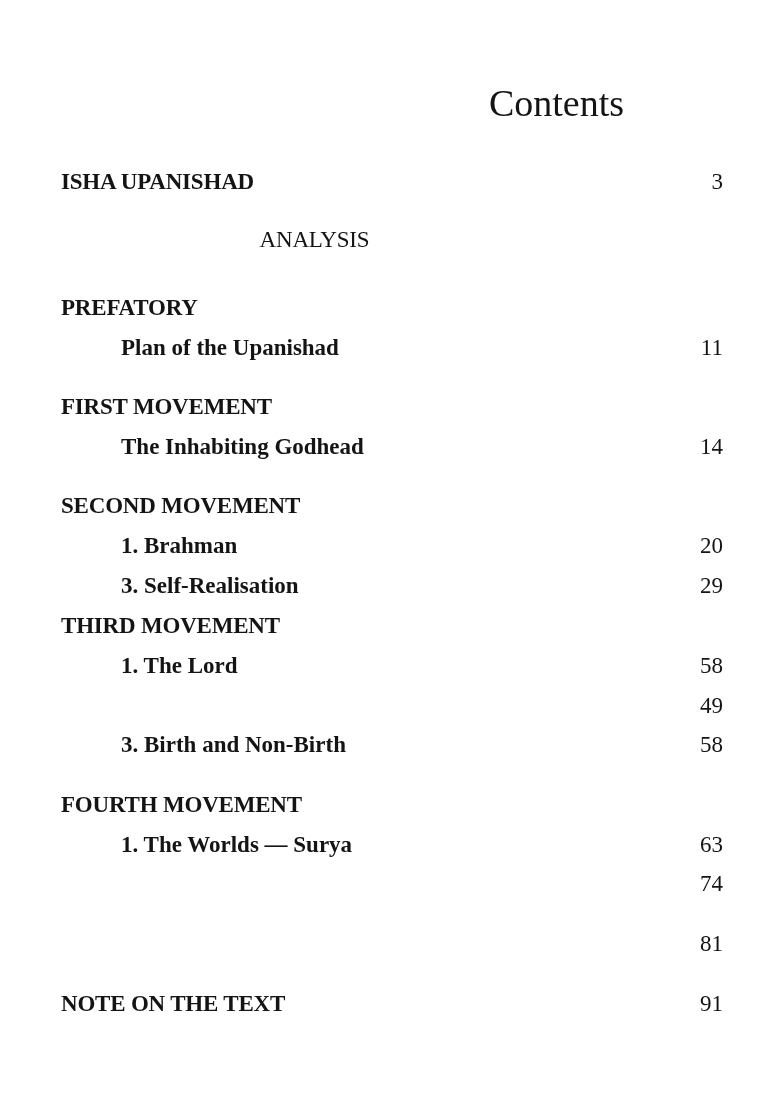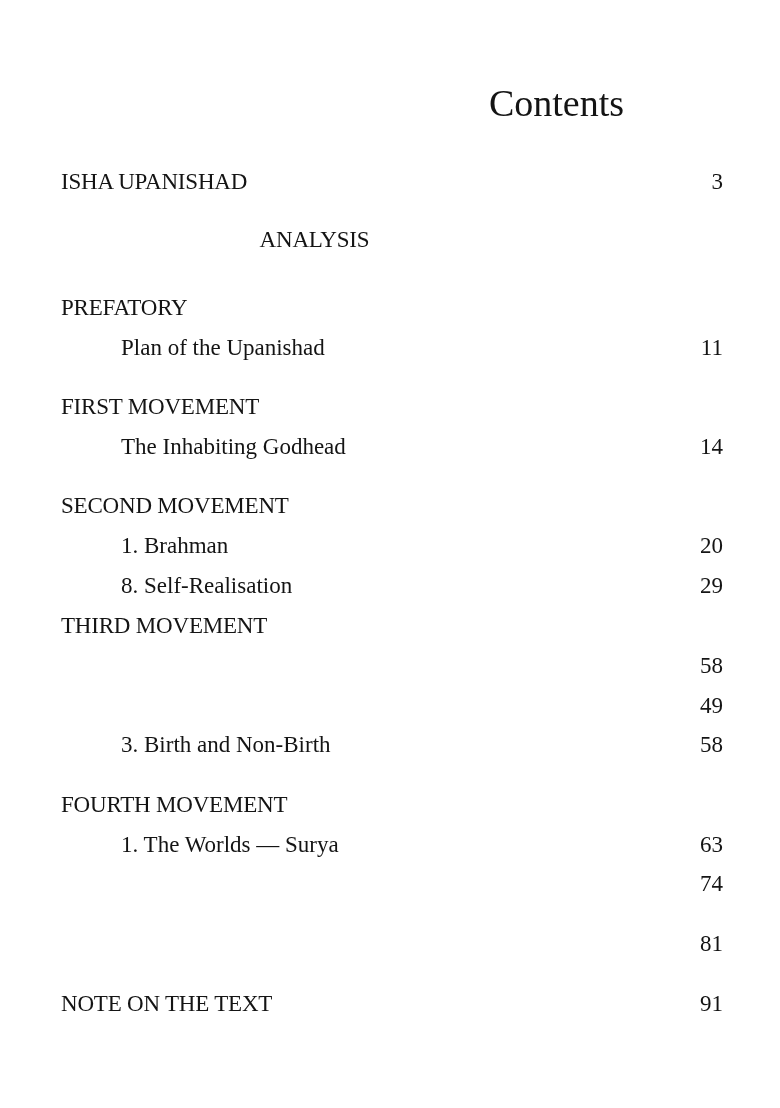--- a/index.html
+++ b/index.html
@@ -5,21 +5,21 @@
     html, body { margin: 0; padding: 0; background: #ffffff; }
     body {
       width: 780px; height: 1108px; position: relative; overflow: hidden;
       font-family: "Liberation Serif", "DejaVu Serif", serif; color: #141414;
     }
     .title {
       position: absolute; left: 0; width: 624px; top: 66px;
       text-align: right; font-size: 38px; line-height: 50px; margin-top: 12px;
     }
     .row { position: absolute; left: 0; width: 780px; height: 32px; font-size: 23px; line-height: 32px; }
-    .row .label { position: absolute; left: 61px; white-space: nowrap; }
+    .row .label { position: absolute; left: 61px; white-space: nowrap; font-weight: bold; }
     .row.sub .label { left: 121px; }
     .row .page { position: absolute; right: 57px; text-align: right; }
     .centered { position: absolute; left: 0; width: 629px; text-align: center; font-size: 23px; line-height: 32px; }
     .smcaps { letter-spacing: -0.2px; }
   </style>
 </head>
 <body>
 
 <div>
   <div class="title">Contents</div>
@@ -48,28 +48,29 @@
   </div>
 
   <div class="row" style="top:490px">
     <span class="label smcaps">SECOND MOVEMENT</span>
   </div>
   <div class="row sub" style="top:530px">
     <span class="label">1.  Brahman</span>
     <span class="page">20</span>
   </div>
   <div class="row sub" style="top:570px">
-    <span class="label">8.  Self-Realisation</span>
+    <span class="label">3.  Self-Realisation</span>
     <span class="page">29</span>
   </div>
 
   <div class="row" style="top:610px">
     <span class="label smcaps">THIRD MOVEMENT</span>
   </div>
   <div class="row sub" style="top:650px">
+    <span class="label">1.  The Lord</span>
     <span class="page">58</span>
   </div>
   <div class="row sub" style="top:690px">
     <span class="page">49</span>
   </div>
   <div class="row sub" style="top:729px">
     <span class="label">3.  Birth and Non-Birth</span>
     <span class="page">58</span>
   </div>
 

